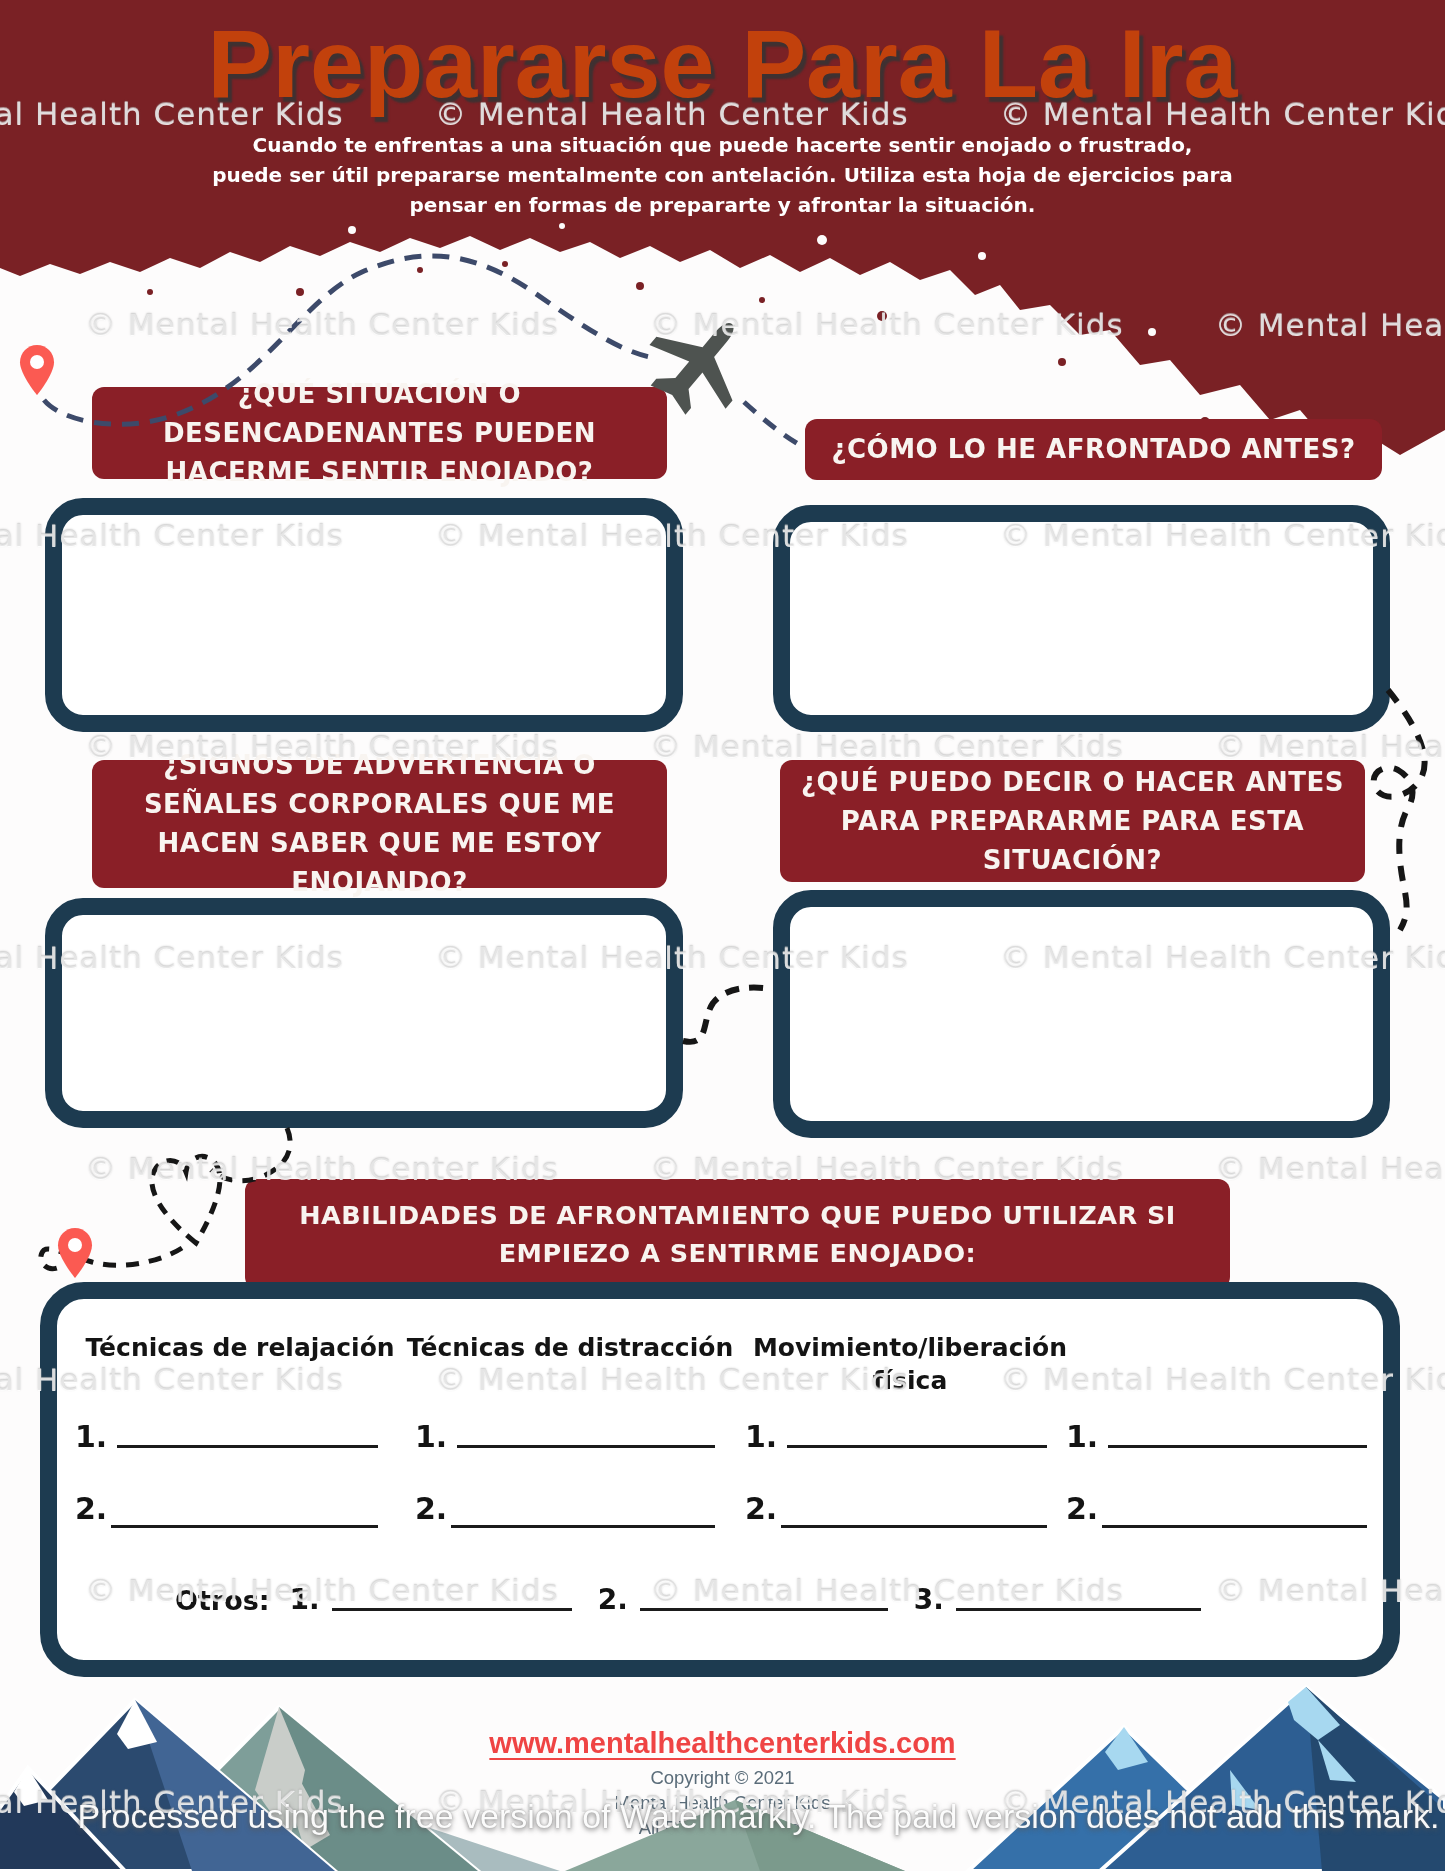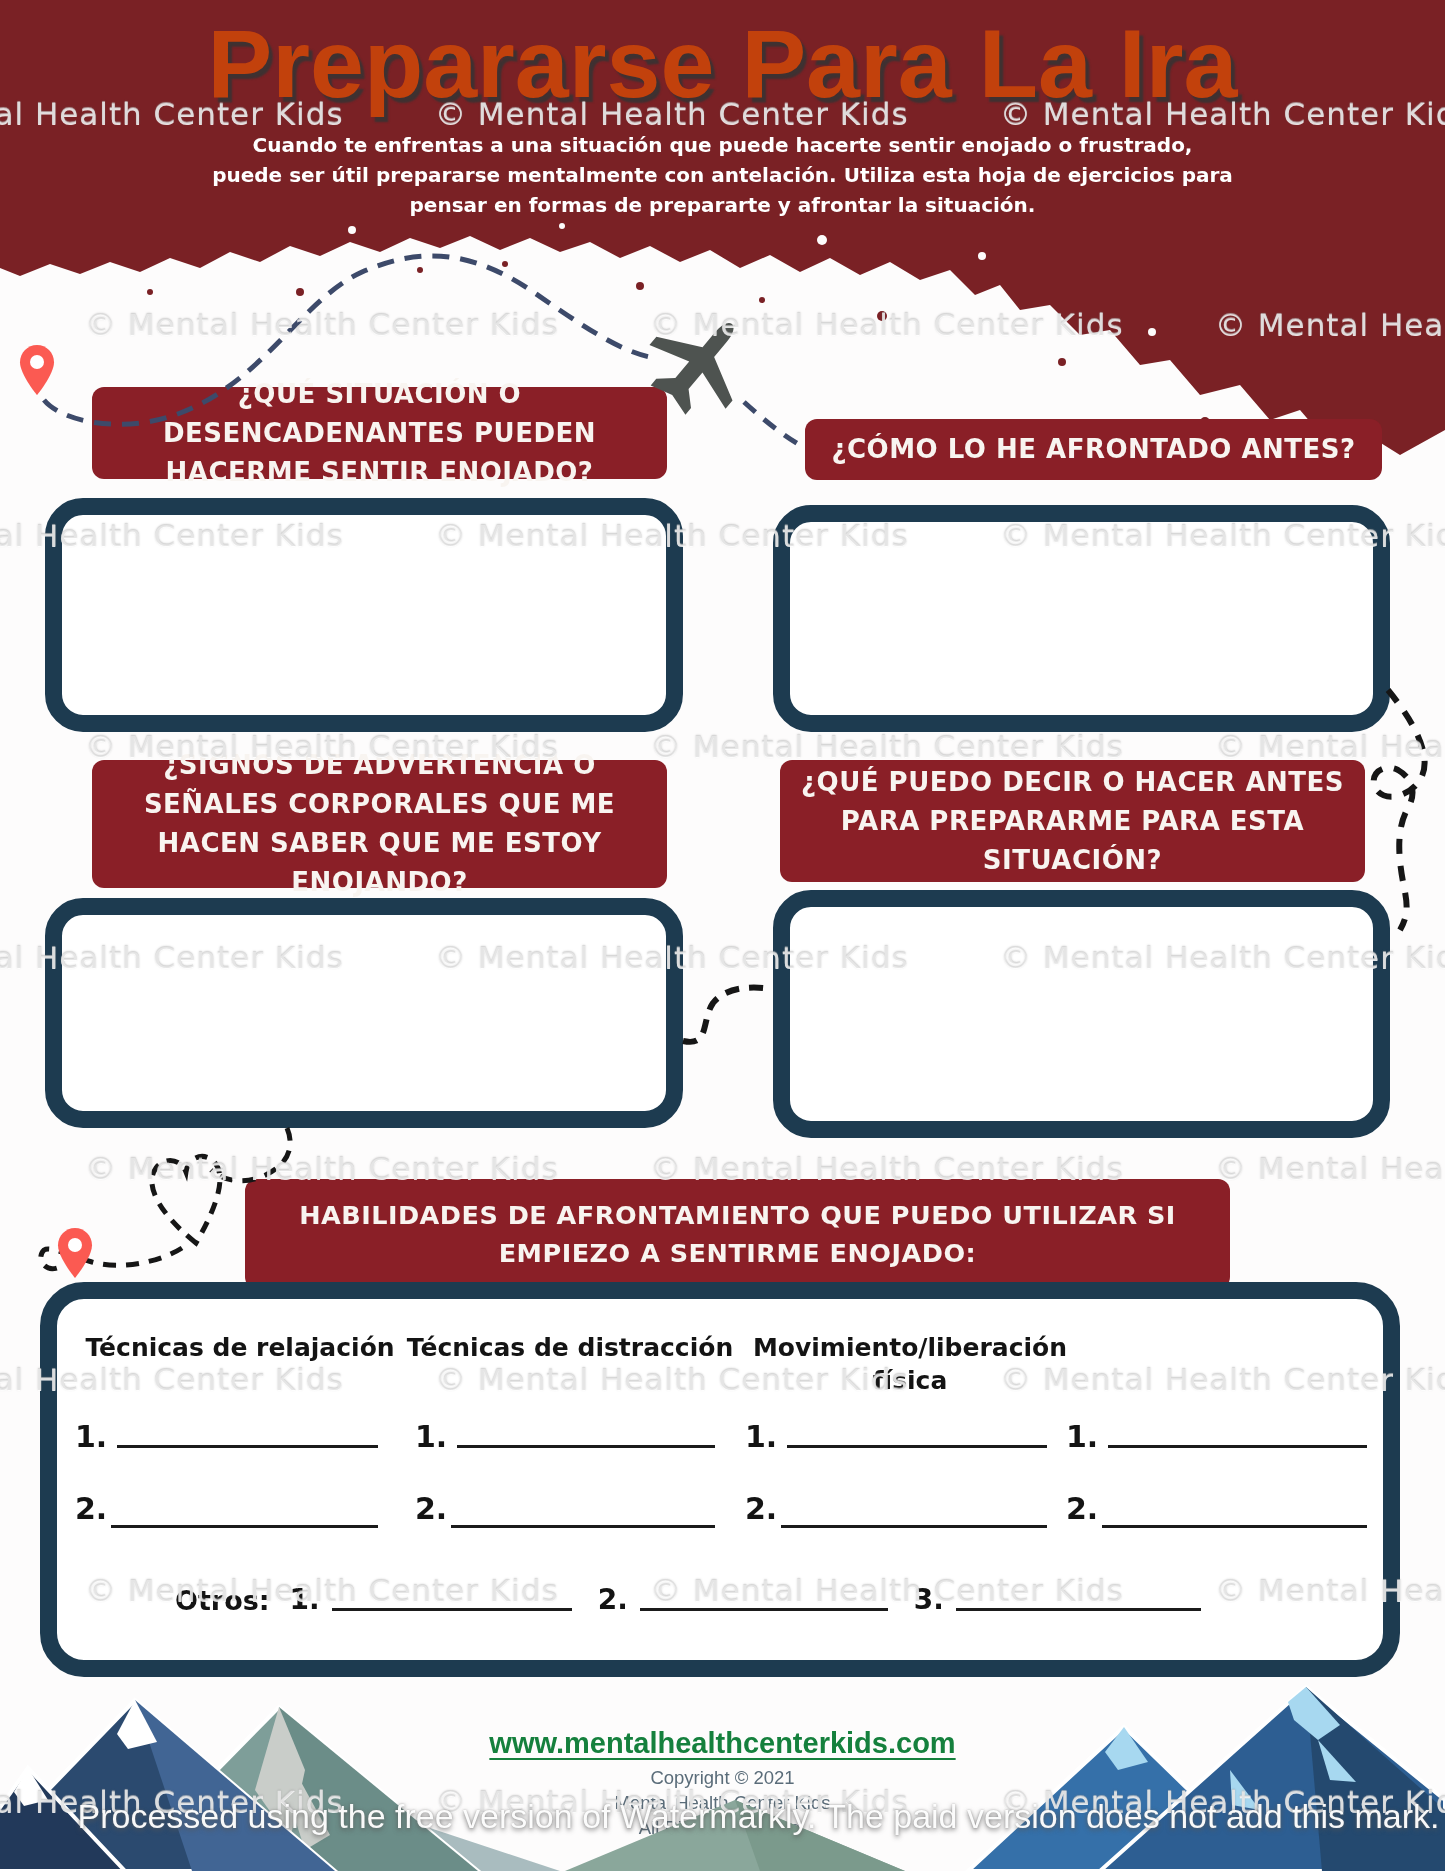--- a/index.html
+++ b/index.html
@@ -38,21 +38,21 @@
   .fill-row .num{font-size:30px;font-weight:600;color:#141414;line-height:1;}
   .fill-row .line{flex:1;border-bottom:3px solid #1b1b1b;margin:0 0 4px 10px;}
   .otros-row{position:absolute;left:175px;top:1578px;z-index:2;display:flex;align-items:flex-end;height:36px;}
   .otros-row .olabel{font-size:27px;font-weight:700;color:#141414;margin-right:20px;line-height:1;}
   .otros-row .num{font-size:28px;font-weight:600;color:#141414;line-height:1;}
   .otros-row .line{border-bottom:3px solid #1b1b1b;margin:0 26px 3px 12px;}
 
   
   .site-link{position:absolute;top:1727px;left:0;width:100%;text-align:center;z-index:2;
              font-family:"Liberation Sans",sans-serif;font-weight:700;font-size:29px;
-             color:#15803d;text-decoration:underline;text-underline-offset:5px;}
+             color:#ef4444;text-decoration:underline;text-underline-offset:5px;}
   .copyright{position:absolute;top:1766px;left:0;width:100%;text-align:center;z-index:2;
              font-family:"Liberation Sans",sans-serif;font-size:18.5px;color:#5a6c79;line-height:1.35;}
 
   
   .mountains-svg{position:absolute;left:0;top:1650px;z-index:2;pointer-events:none;}
 
   
   .wm-layer{position:absolute;left:0;top:0;width:1445px;height:1871px;z-index:4;pointer-events:none;overflow:hidden;}
   .wm{position:absolute;white-space:nowrap;font-size:31px;letter-spacing:1px;
       color:rgba(214,214,214,.55);

